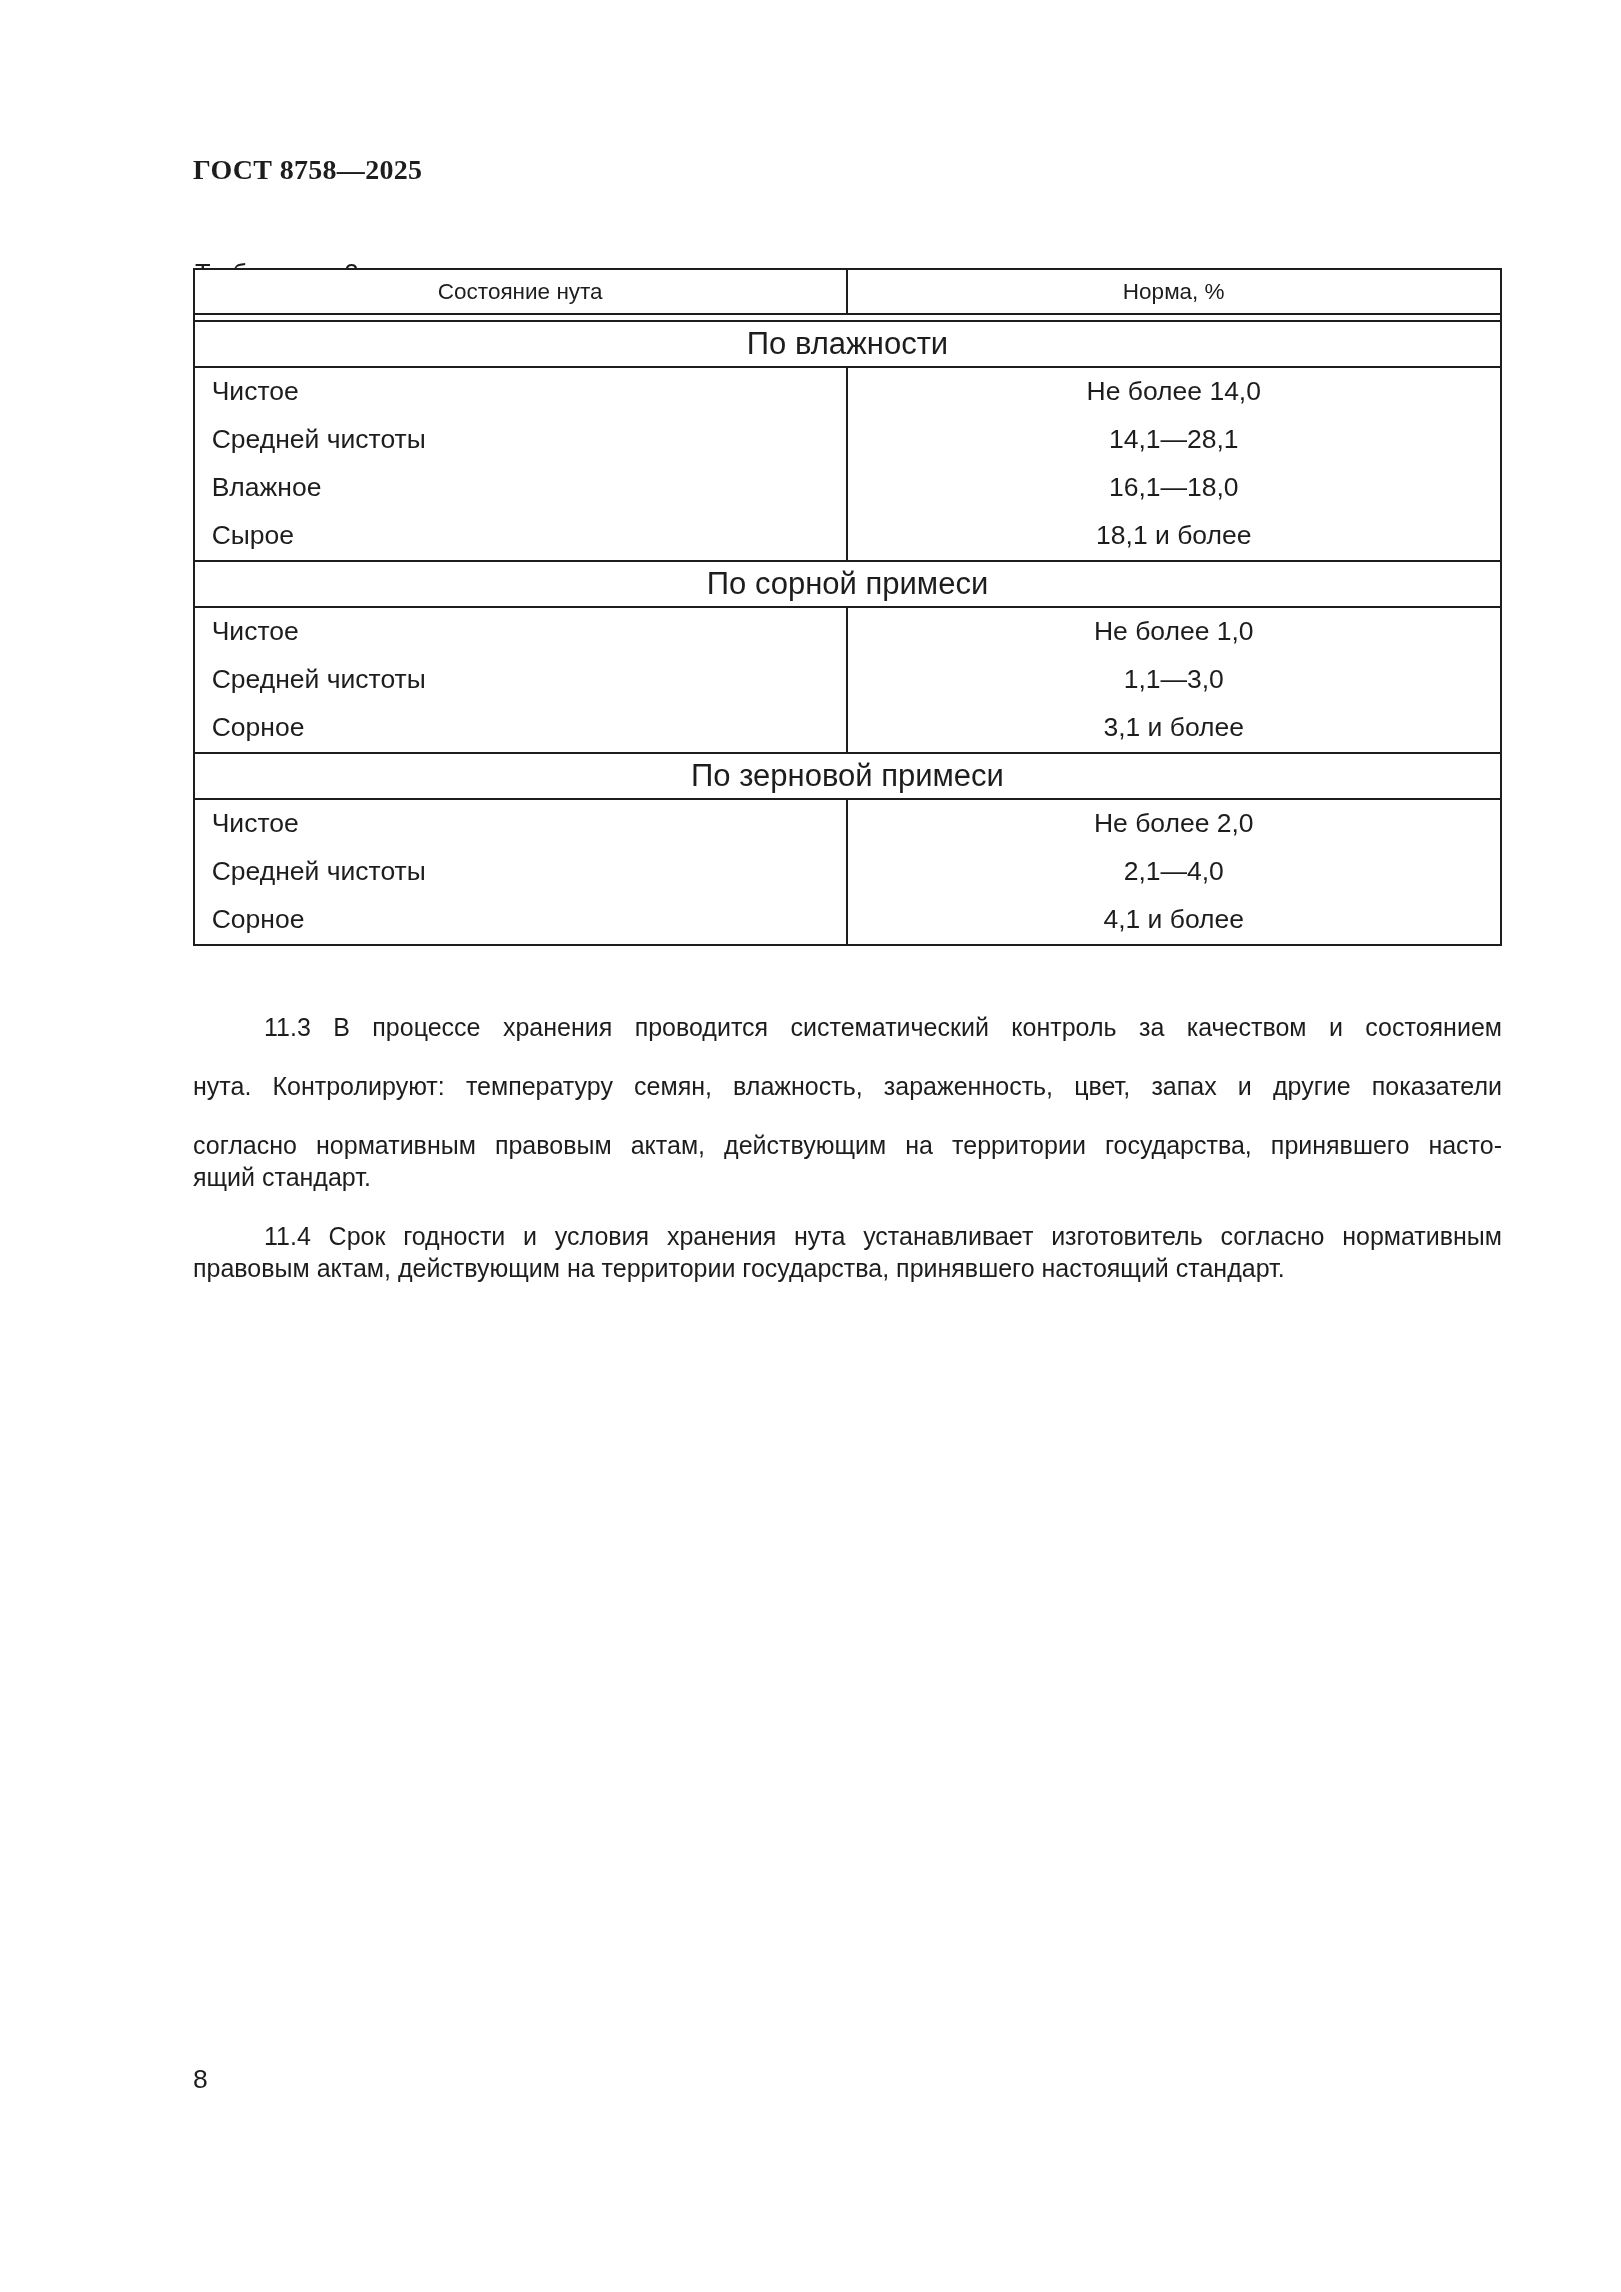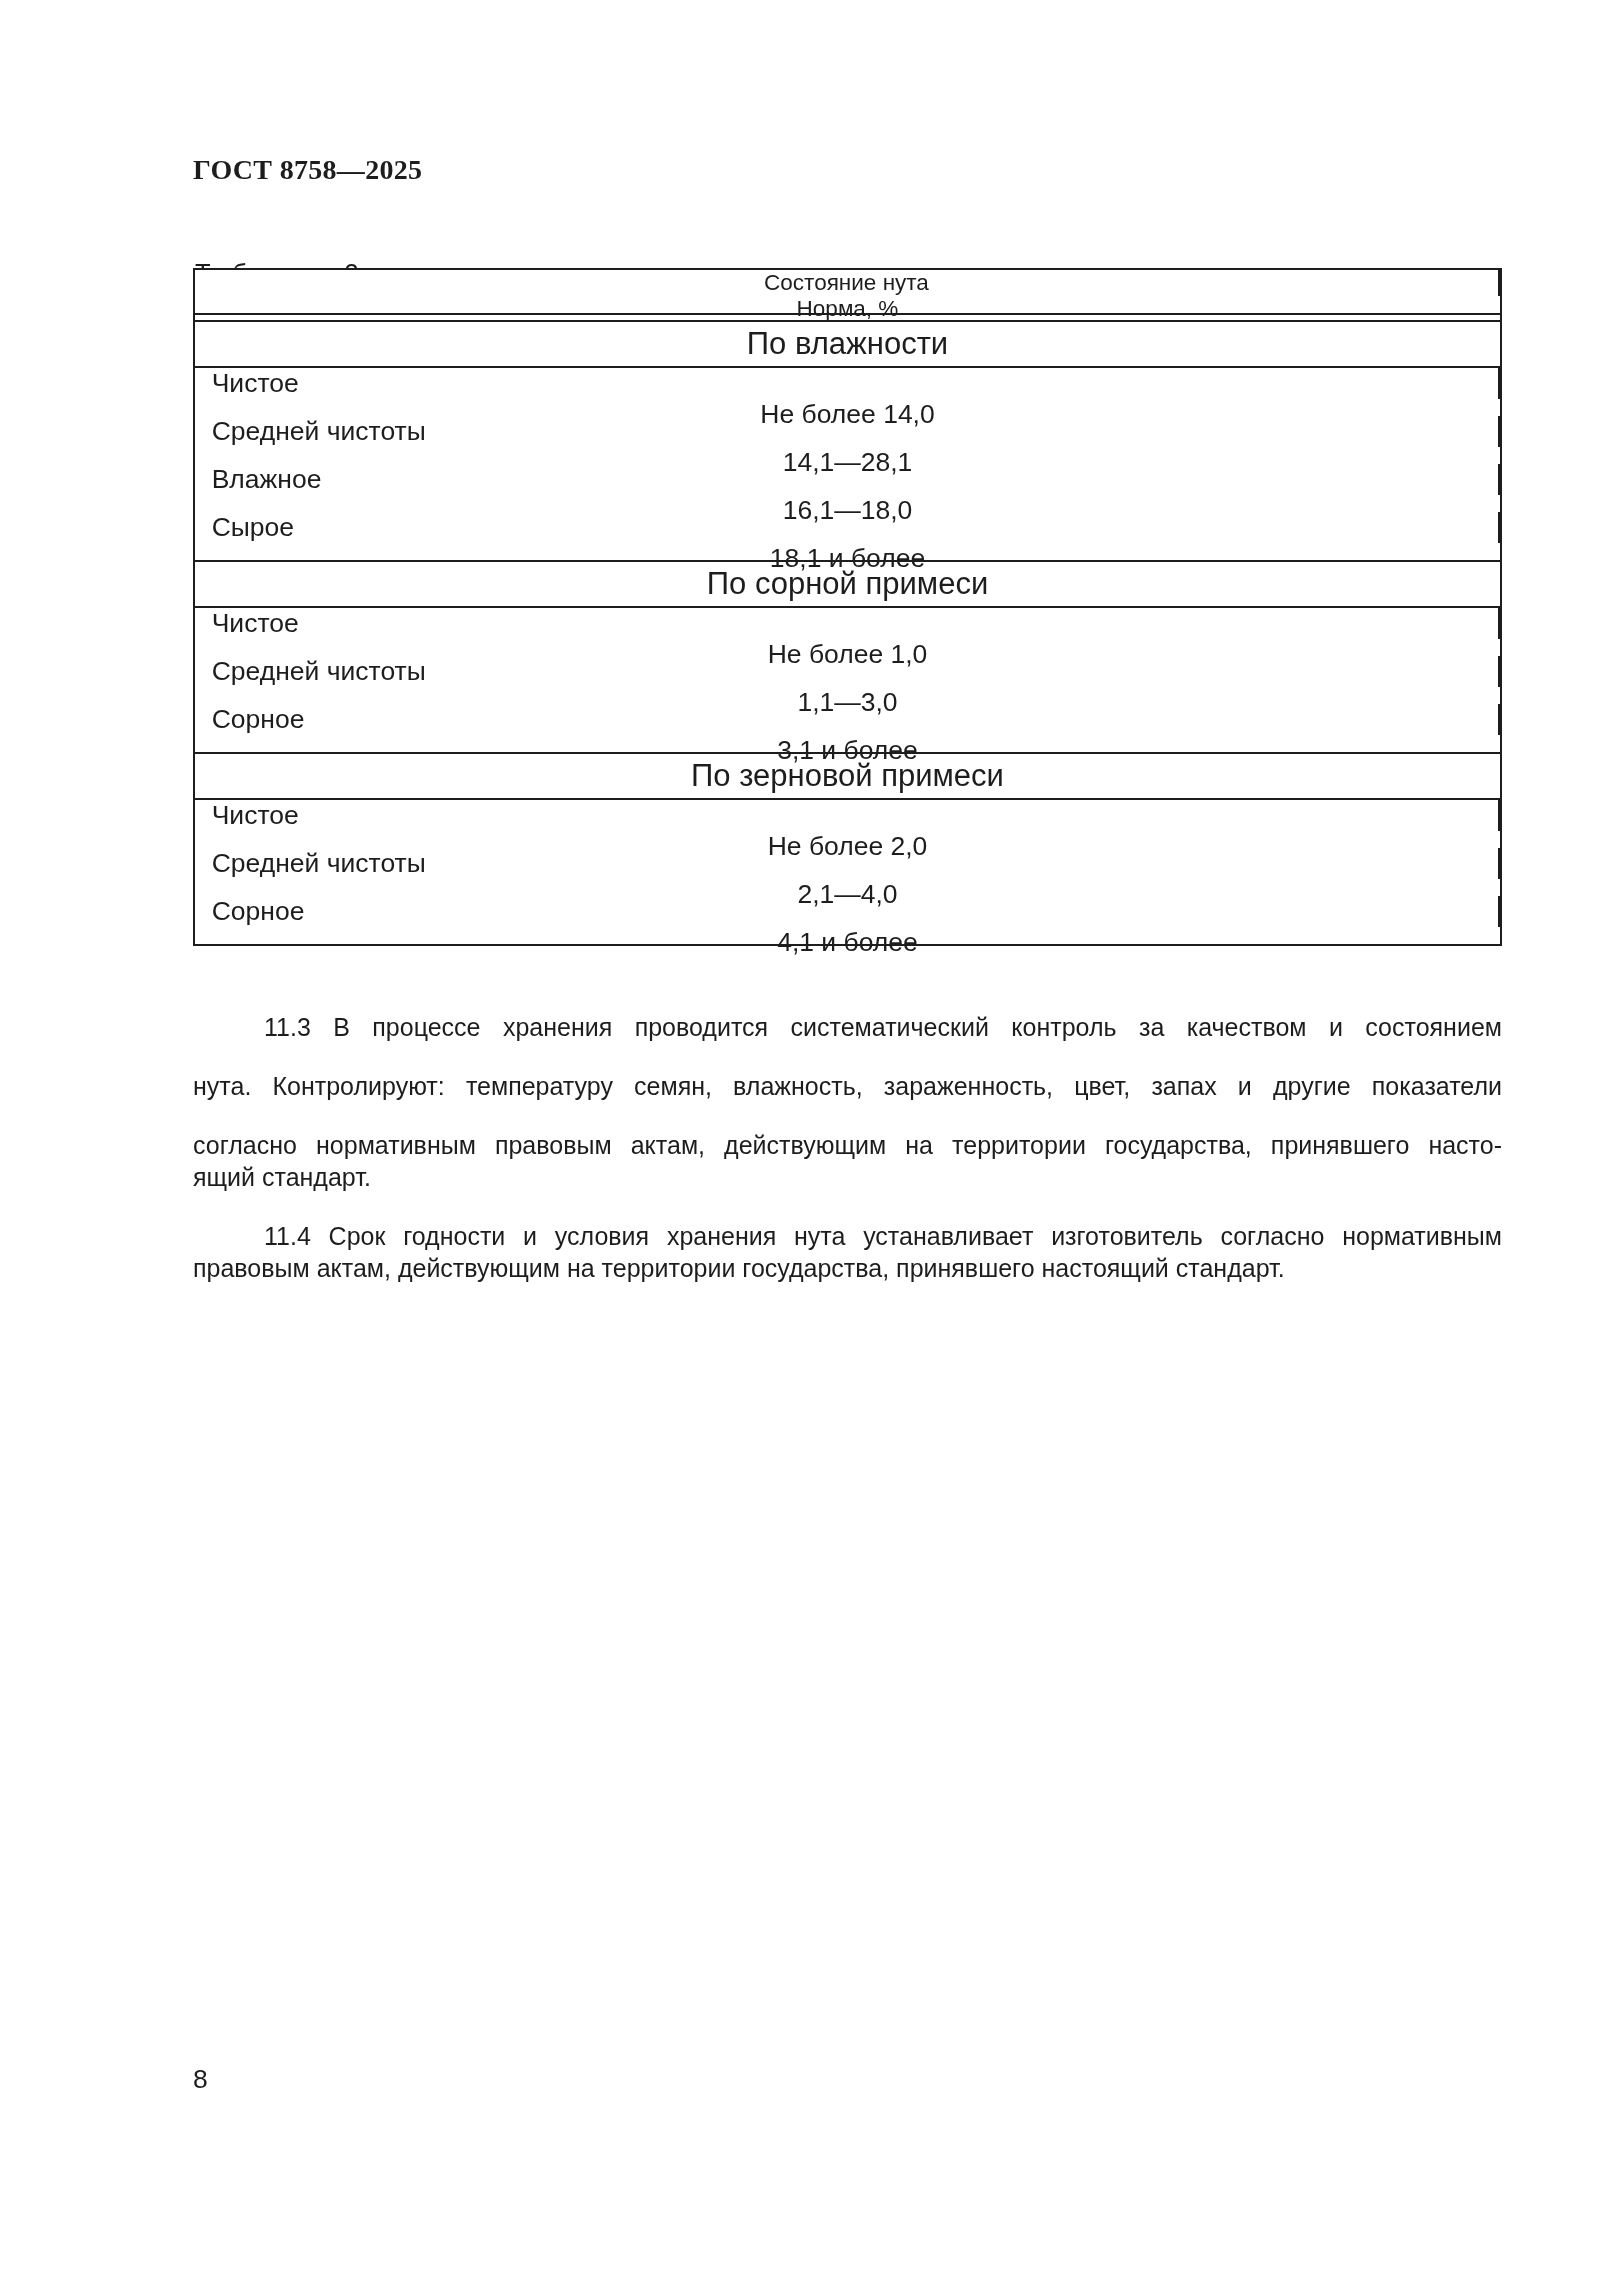--- a/index.html
+++ b/index.html
@@ -37,21 +37,21 @@
   
   .gtable {
     position: absolute;
     left: 193px;
     top: 268px;
     width: 1309px;
     border: 2.9px solid #1d1d1d;
     box-sizing: border-box;
     background: #ffffff;
   }
-  .trow { display: flex; flex-direction: column; }
+  .trow { display: flex; }
   .cell { box-sizing: border-box; }
   .cl {
     flex: 0 0 50%;
     border-right: 2px solid #1d1d1d;
   }
   .cr { flex: 1 1 auto; }
 
   .thead { height: 43px; border-bottom: 2px solid #1d1d1d; }
   .thead .cell {
     display: flex;

